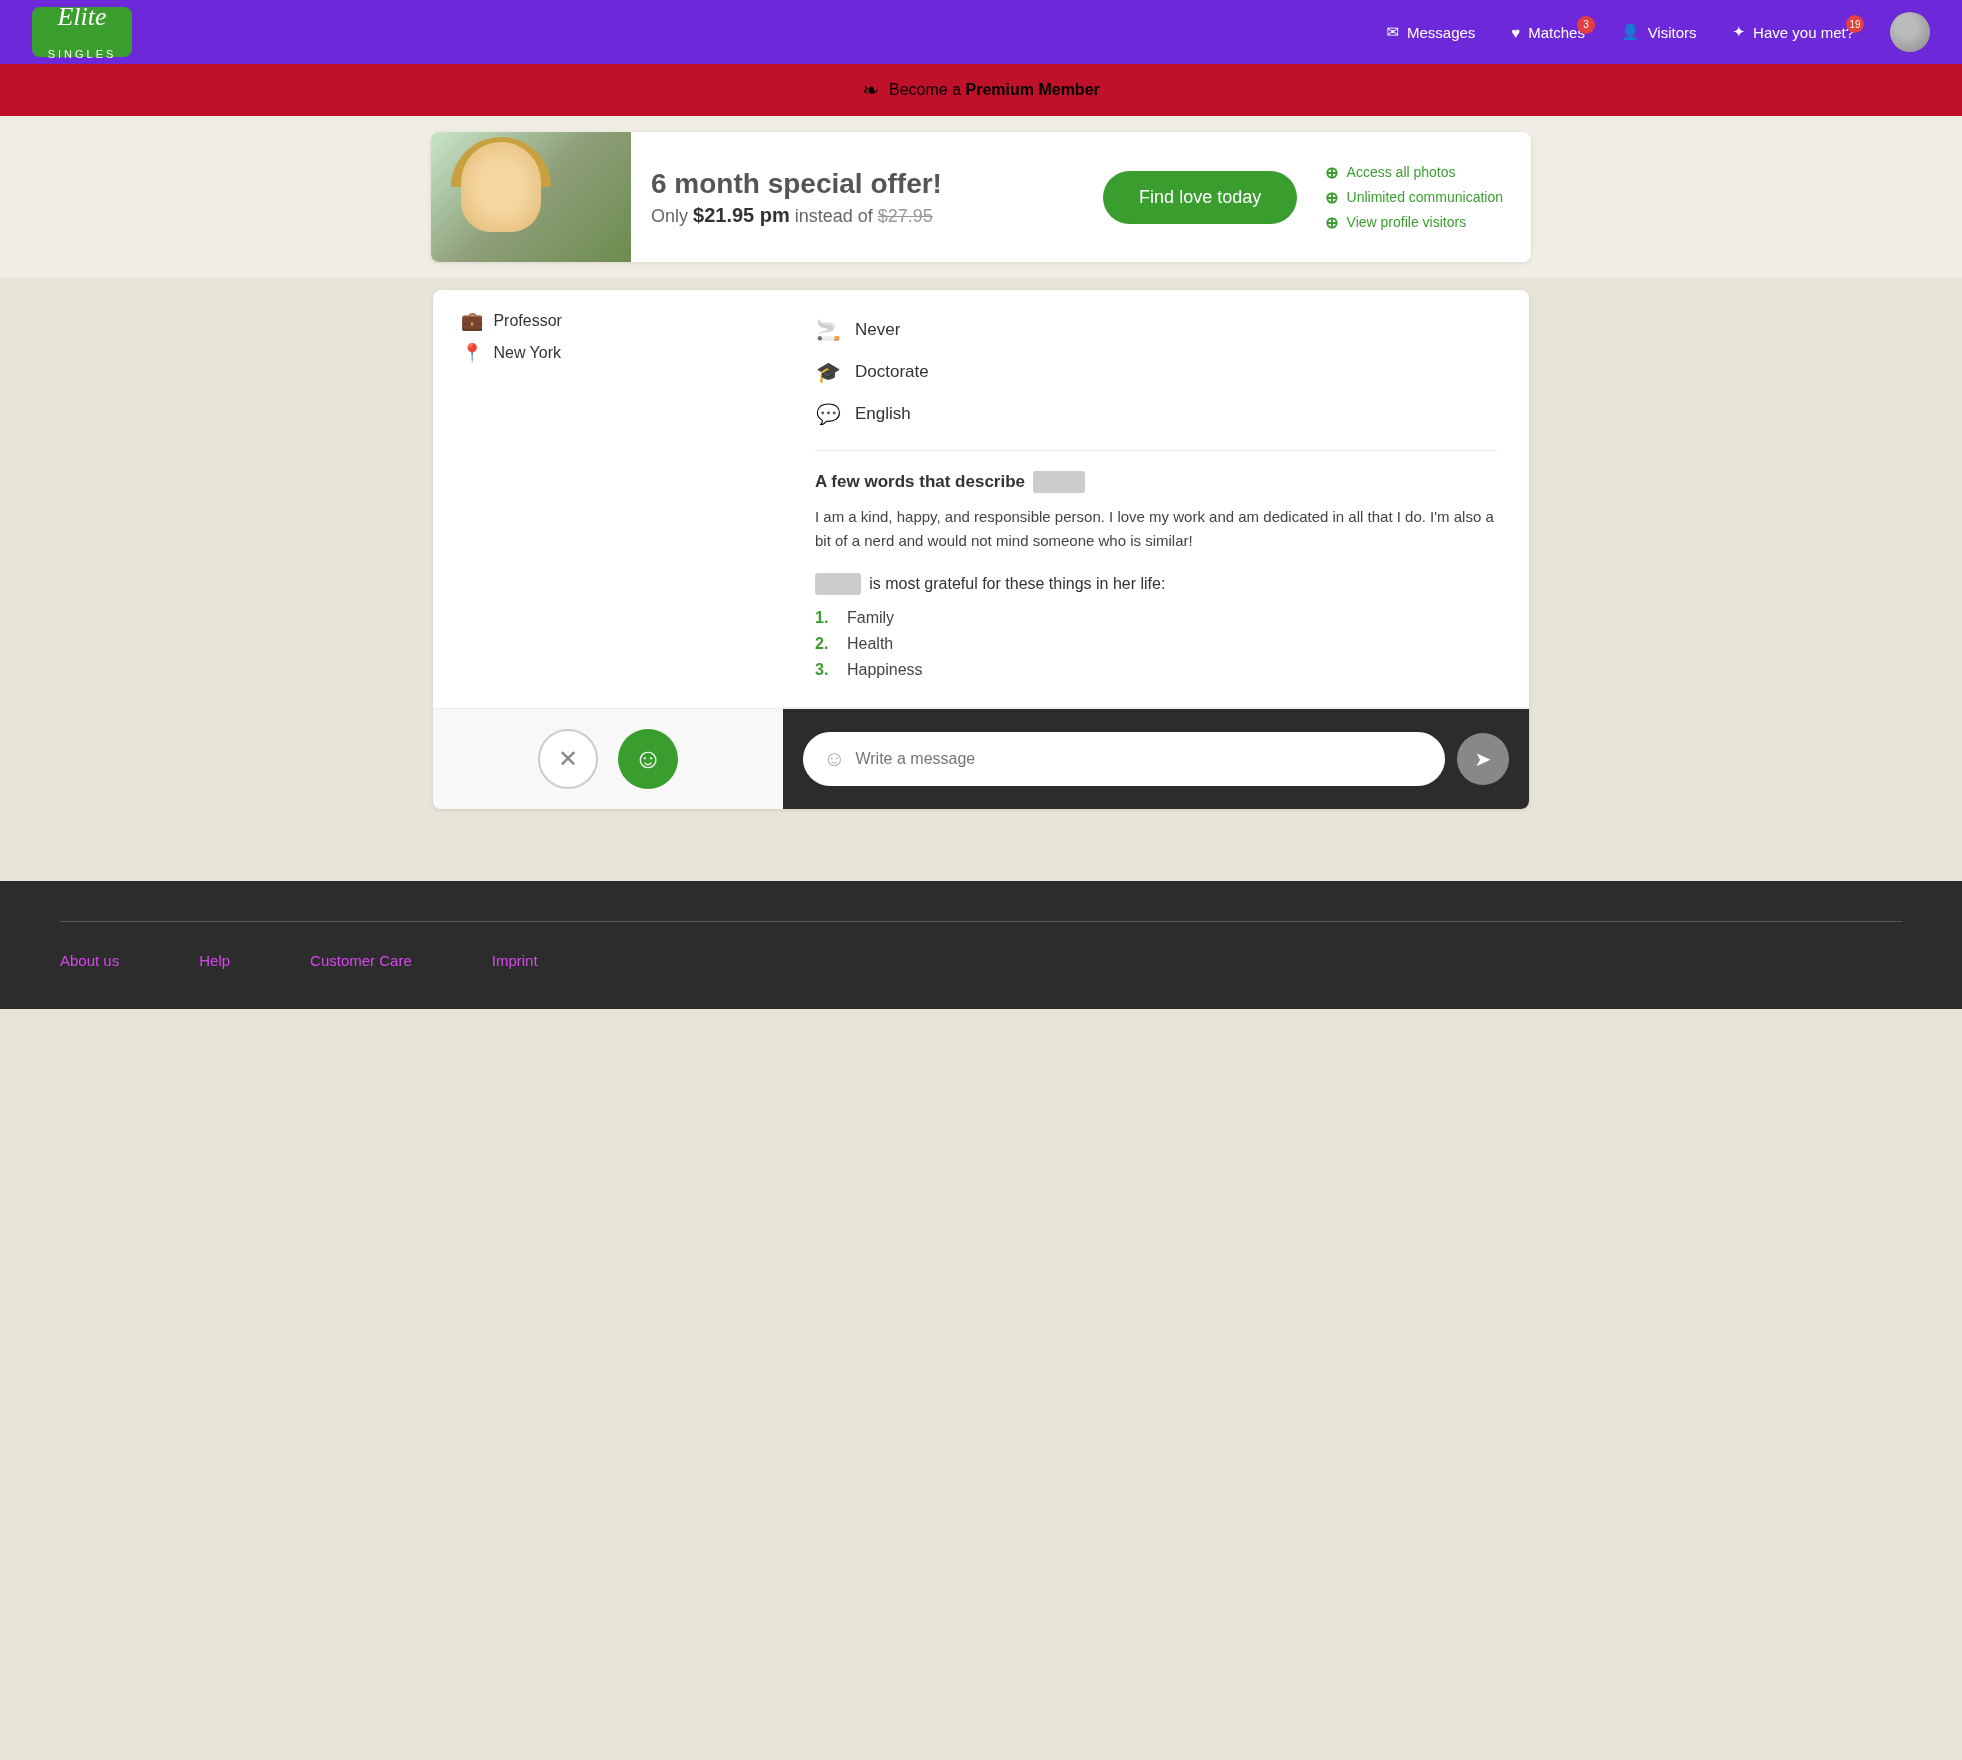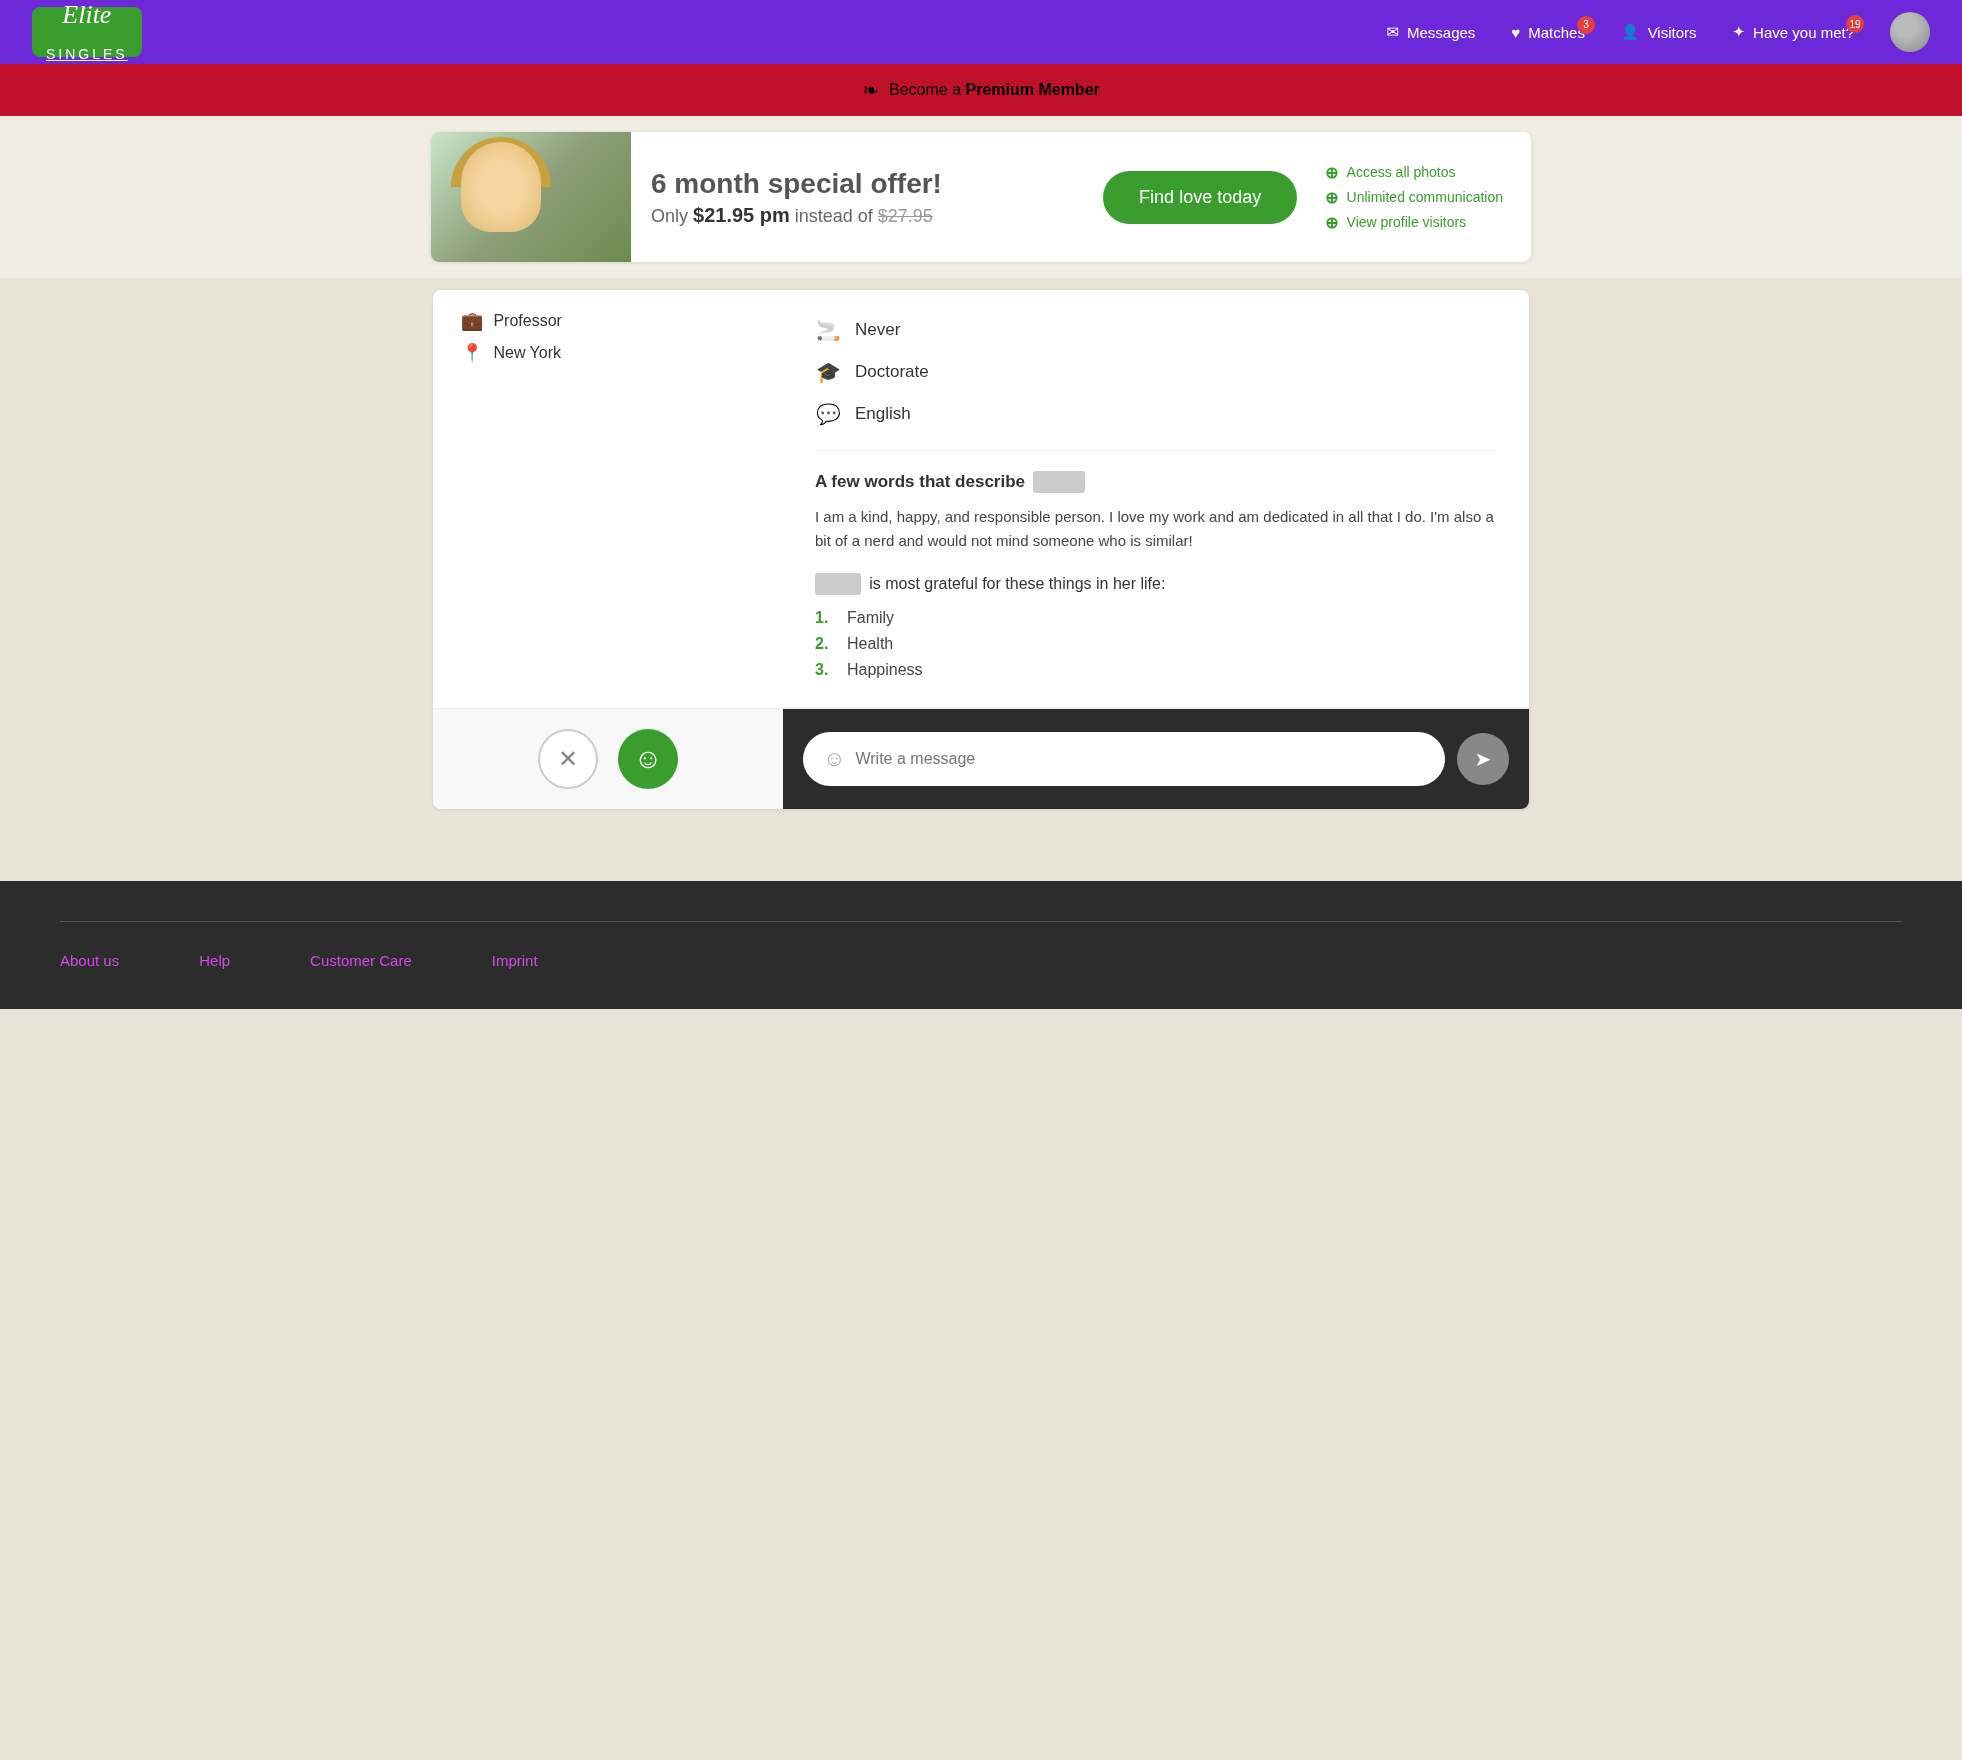--- a/index.html
+++ b/index.html
@@ -26,26 +26,25 @@
       height: 50px;
     }
     .logo-script {
       font-family: Georgia, serif;
       font-style: italic;
       font-size: 26px;
       color: #fff;
       line-height: 1;
     }
     .logo-sub {
-      font-size: 14px;
+      font-size: 11px;
       letter-spacing: 3px;
       color: #fff;
       text-transform: uppercase;
       margin-top: 18px;
-      text-decoration: underline;
     }
     .nav-items {
       display: flex;
       align-items: center;
       gap: 36px;
     }
     .nav-item {
       display: flex;
       align-items: center;
       gap: 8px;

